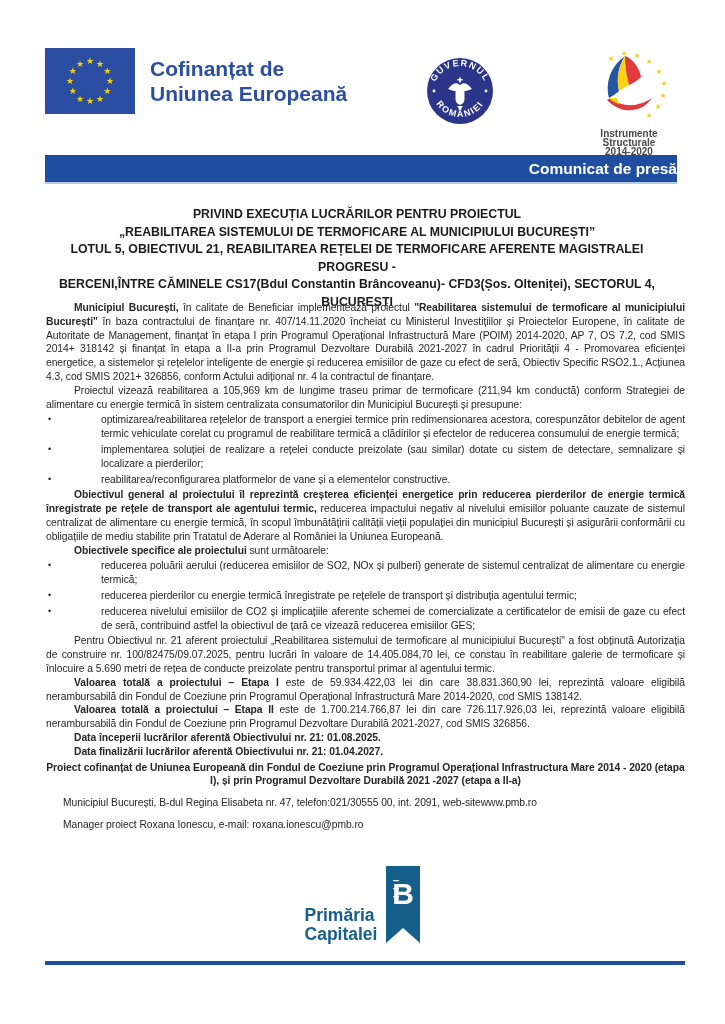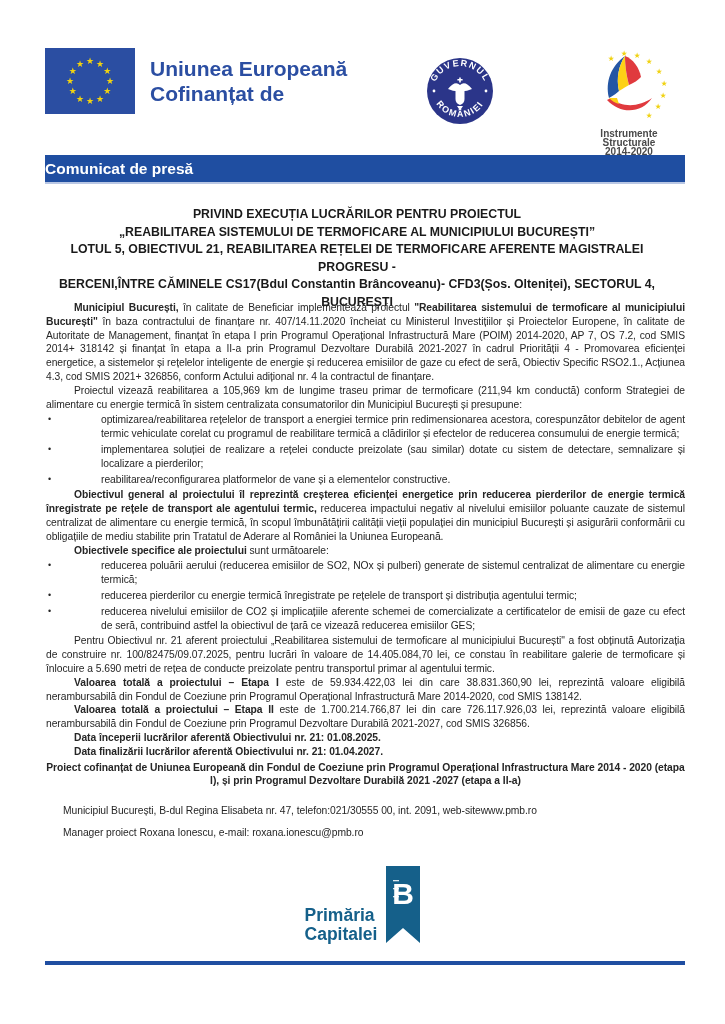--- a/index.html
+++ b/index.html
@@ -9,35 +9,35 @@
   }
   
   .header{position:absolute;left:45px;right:40px;top:48px;display:flex;justify-content:space-between;align-items:flex-start;}
   .eu-block{display:flex;align-items:center;gap:15px;}
   .eu-text{font-weight:bold;font-size:21px;line-height:25px;color:var(--eu_blue);}
   .gov-block{margin-top:8px;}
   .is-block{width:112px;text-align:center;}
   .is-text{font-size:10px;font-weight:bold;color:#4a4a4a;line-height:9px;margin-top:1px;}
   
   .banner{
-    position:absolute;left:45px;right:40px;top:155px;height:27px;
+    position:absolute;left:45px;right:48px;top:155px;height:27px;
     background:var(--accent_blue);border-bottom:2px solid #b9c7e4;
-    display:flex;align-items:center;justify-content:flex-start;
+    display:flex;align-items:center;justify-content:flex-end;
     color:#fff;font-weight:bold;font-size:15.5px;
   }
   
   .title{position:absolute;left:45px;right:56px;top:206px;text-align:center;
     font-weight:bold;font-size:12.3px;line-height:17.5px;color:#1a1a1a;}
   
   .body{position:absolute;left:46px;right:40px;top:301px;font-size:10.3px;line-height:13.8px;text-align:justify;letter-spacing:-0.05px;}
   .para{margin:0;text-indent:28px;}
   .bullet{display:flex;margin:2px 0;}
   .bullet .mk{flex:none;width:13px;padding-left:2px;font-size:9px;line-height:13.8px;}
   .bullet .bt{flex:1;text-align:justify;margin-left:40px;}
-  .center-bold{margin:2px 0 16px 0;text-indent:0;text-align:center;font-weight:bold;}
+  .center-bold{margin:2px 0 8px 0;text-indent:0;text-align:center;font-weight:bold;}
   .contact-head{margin:5px 0 0 0;text-indent:17px;text-align:left;font-weight:bold;}
   .contact-line1{margin:4px 0 0 0;text-indent:17px;text-align:left;}
   .contact-line2{margin:8px 0 0 0;text-indent:17px;text-align:left;}
   
   .footer-logo{position:absolute;left:0;right:0;top:866px;display:flex;justify-content:center;align-items:flex-end;gap:9px;}
   .pc-text{font-size:17.5px;line-height:19px;font-weight:bold;color:var(--primaria_blue);margin-top:5px;text-align:left;}
   .bottom-line{position:absolute;left:45px;right:40px;top:961px;height:4px;background:var(--accent_blue);}
   b,.b{font-weight:bold;}
 </style>
 </head>
@@ -58,22 +58,22 @@
             <text x="55" y="53.52050807568878" font-size="9" text-anchor="middle" fill="#F0D211">★</text>
             <text x="45" y="56.2" font-size="9" text-anchor="middle" fill="#F0D211">★</text>
             <text x="35.00000000000001" y="53.52050807568878" font-size="9" text-anchor="middle" fill="#F0D211">★</text>
             <text x="27.679491924311233" y="46.20000000000001" font-size="9" text-anchor="middle" fill="#F0D211">★</text>
             <text x="25" y="36.20000000000001" font-size="9" text-anchor="middle" fill="#F0D211">★</text>
             <text x="27.67949192431123" y="26.2" font-size="9" text-anchor="middle" fill="#F0D211">★</text>
             <text x="34.99999999999999" y="18.879491924311232" font-size="9" text-anchor="middle" fill="#F0D211">★</text>
           </g>
       </svg>
       <div class="eu-text">
+        <div>Cofinanțat de</div>
         <div>Uniunea Europeană</div>
-        <div>Cofinanțat de</div>
       </div>
     </div>
 
     <div class="gov-block">
       <svg width="70" height="70" viewBox="0 0 70 70">
         <circle cx="35" cy="35" r="33" style="fill:var(--gov_navy)"></circle>
         <defs>
           <path id="arcTop" d="M 8,37 A 27,27 0 0 1 62,37" fill="none"></path>
           <path id="arcBot" d="M 7,33 A 28,28 0 0 0 63,33" fill="none"></path>
         </defs>

